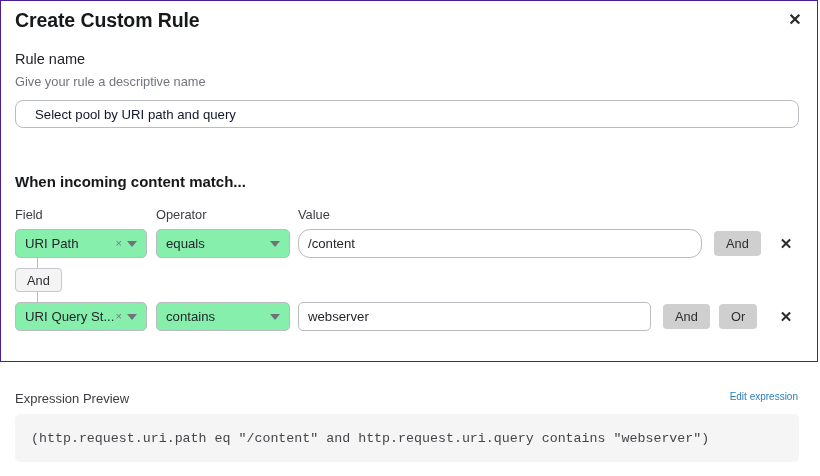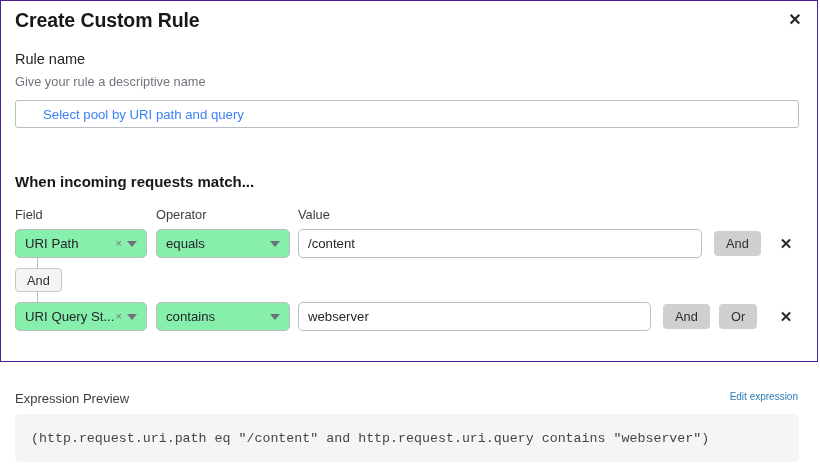--- a/index.html
+++ b/index.html
@@ -63,26 +63,26 @@
     color: #72757d;
   }
   .rule-name-input {
     position: absolute;
     left: 14px;
     top: 99px;
     width: 784px;
     height: 28px;
     box-sizing: border-box;
     border: 1px solid #b9bcc1;
-    border-radius: 3px;
+    border-radius: 8px;
     background: #fff;
     font-family: "Liberation Sans", sans-serif;
     font-size: 13.2px;
-    color: #3b82f6;
-    padding: 0 27px;
+    color: #0f172a;
+    padding: 0 19px;
     outline: none;
   }
   
   .section-heading {
     position: absolute;
     left: 14px;
     top: 172px;
     font-size: 15px;
     font-weight: bold;
     color: #17181a;
@@ -158,21 +158,21 @@
     box-sizing: border-box;
     border: 1px solid #b9bcc1;
     border-radius: 5px;
     background: #fff;
     font-family: "Liberation Sans", sans-serif;
     font-size: 13.2px;
     color: #25262b;
     padding: 0 9px;
     outline: none;
   }
-  .value-input.w1 { width: 404px; }
+  .value-input.w1 { width: 404px; border-radius: 12px; }
   .value-input.w2 { width: 353px; }
 
   .logic-btn {
     position: absolute;
     height: 25px;
     box-sizing: border-box;
     background: #cfcfcf;
     border: none;
     border-radius: 4px;
     font-family: "Liberation Sans", sans-serif;
@@ -277,21 +277,21 @@
 
 <div class="modal">
 
   <div class="modal-title">Create Custom Rule</div>
   <div class="close-btn">✕</div>
 
   <div class="rule-name-label">Rule name</div>
   <div class="rule-name-help">Give your rule a descriptive name</div>
   <input class="rule-name-input" type="text" value="Select pool by URI path and query" style="">
 
-  <div class="section-heading">When incoming requests match...</div>
+  <div class="section-heading">When incoming content match...</div>
 
   <div class="col-label field">Field</div>
   <div class="col-label operator">Operator</div>
   <div class="col-label value">Value</div>
 
   <div class="cond-row r1">
     <div class="select-box select-field">
       <span class="select-text">URI Path</span>
       <span class="clear-x">×</span>
       <span class="caret"></span>

